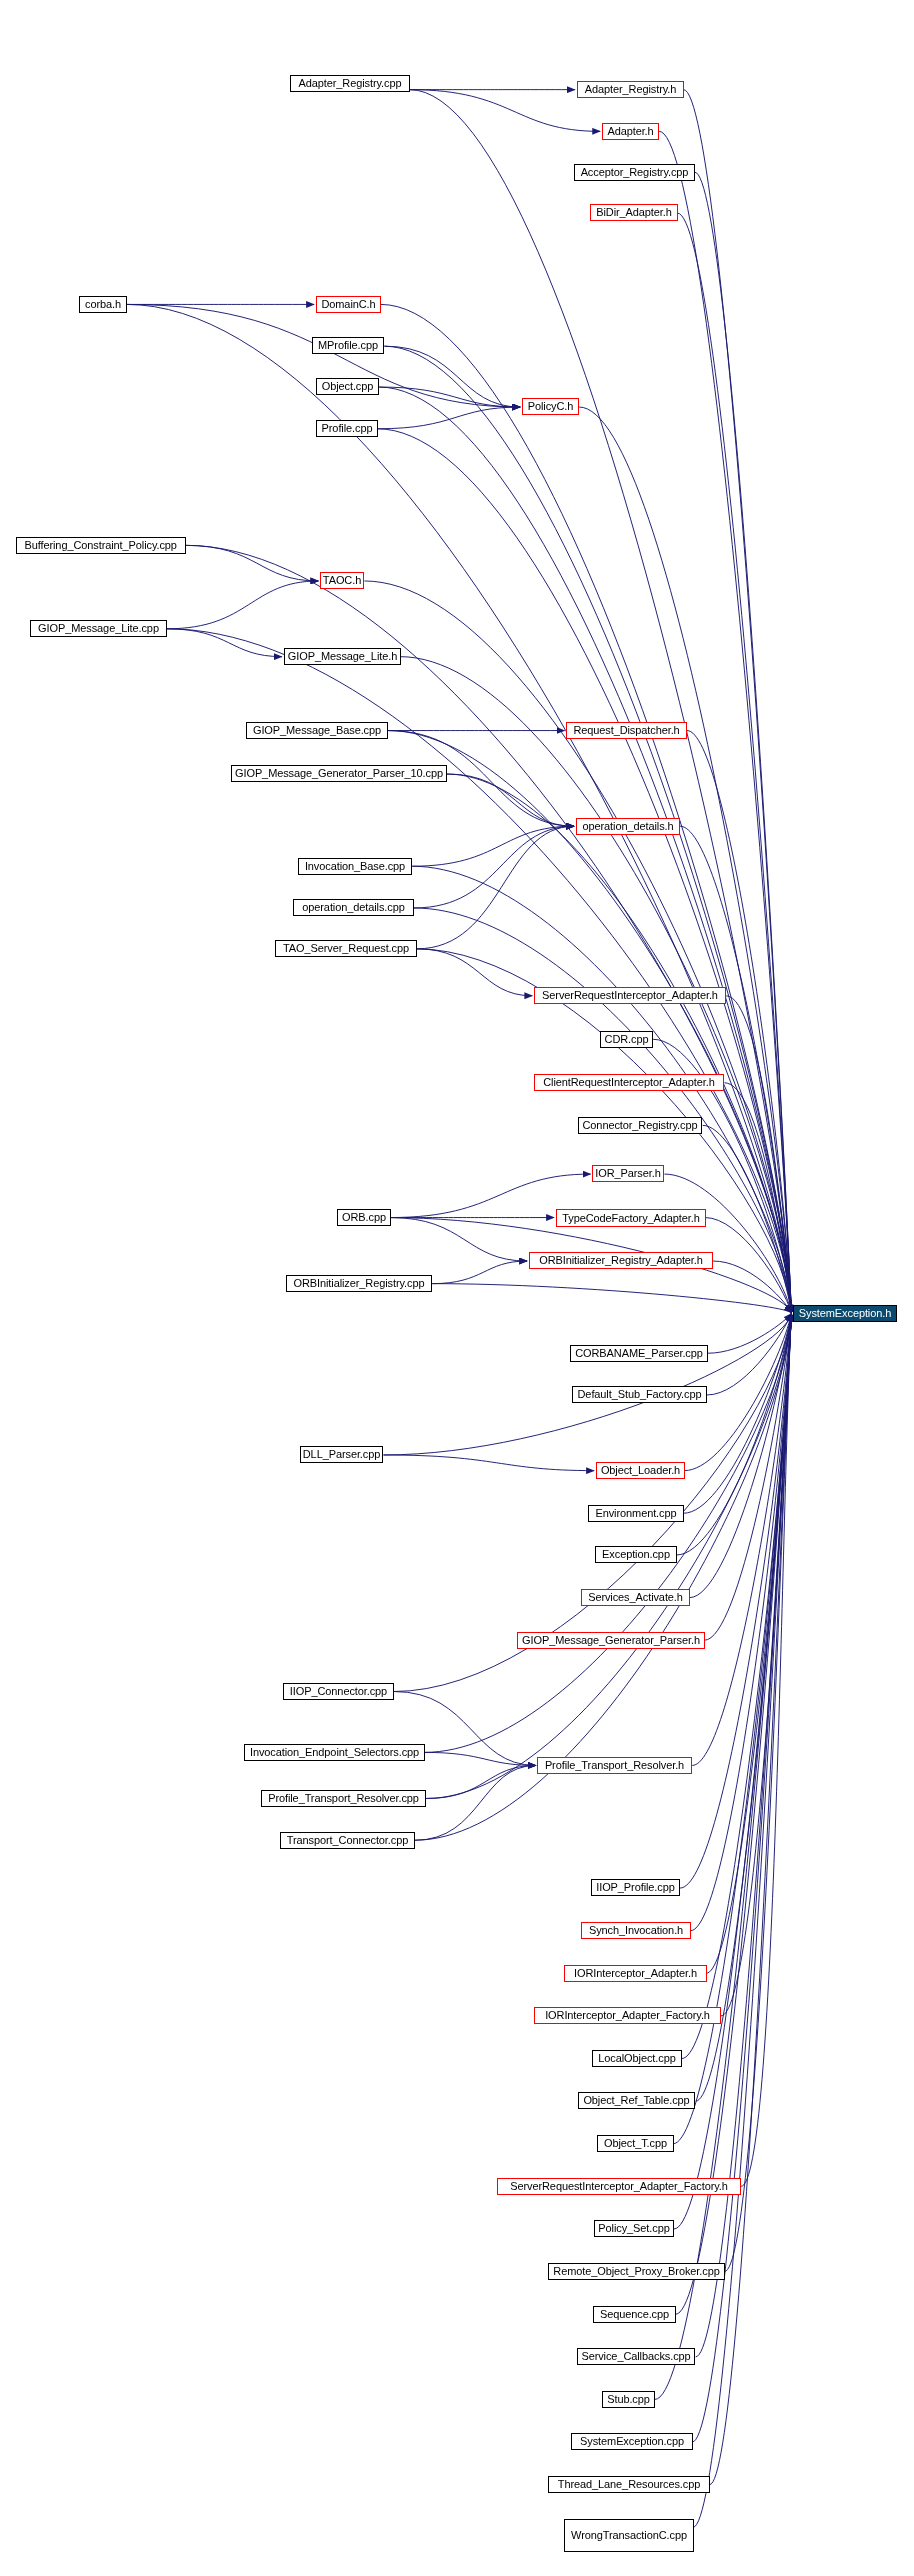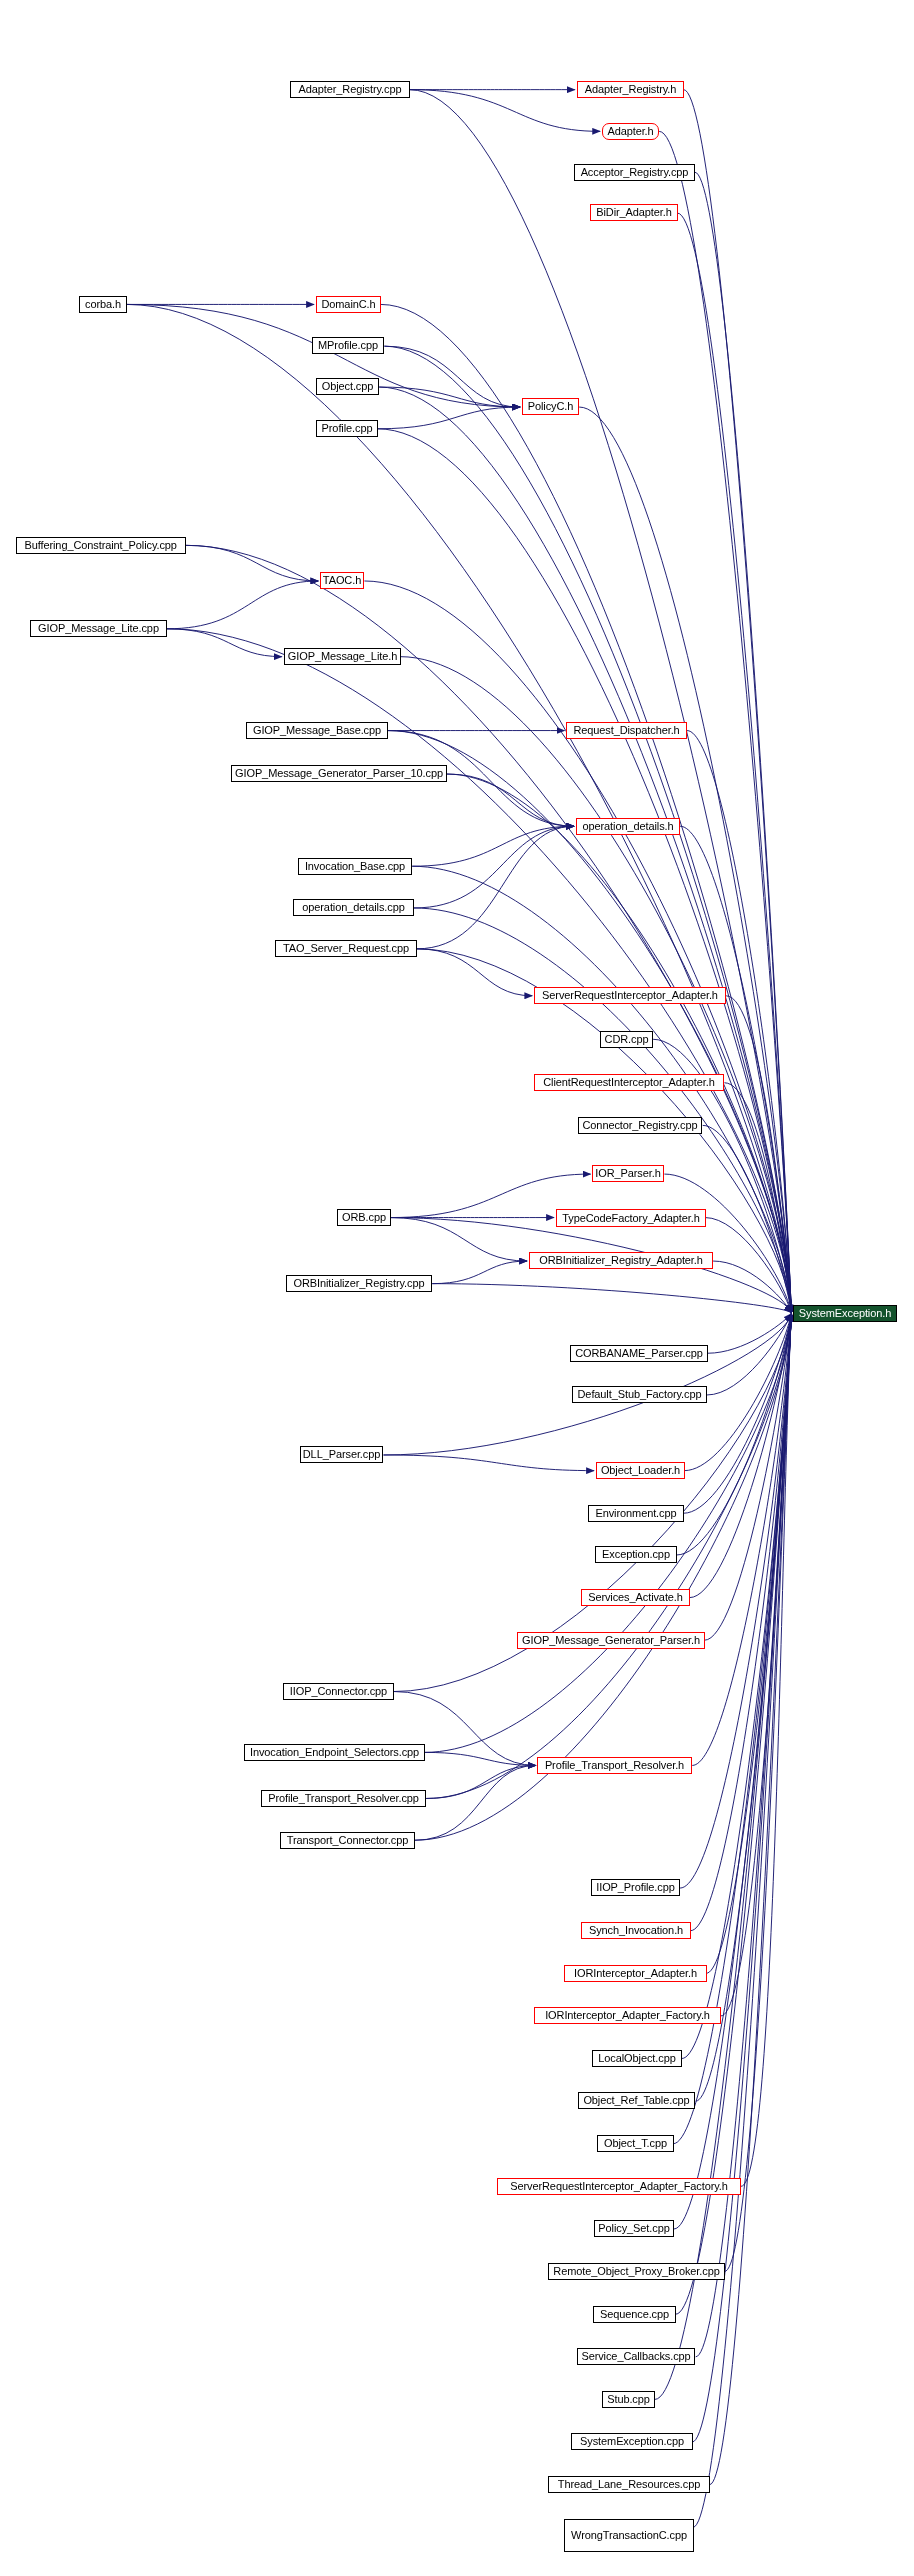--- a/index.html
+++ b/index.html
@@ -5,21 +5,21 @@
   html,body{margin:0;padding:0;background:#ffffff;}
   body{width:914px;height:2576px;position:relative;overflow:hidden;
        font-family:"Liberation Sans","DejaVu Sans",sans-serif;}
   #graph{position:absolute;left:0;top:0;width:914px;height:2576px;}
   .nodebox{position:absolute;box-sizing:border-box;background:#ffffff;
            border:0.9px solid #000000;display:flex;align-items:center;
            justify-content:center;white-space:nowrap;}
   .nodebox > span{font-size:11px;line-height:1;color:#000000;
                   padding:0 2.6px;letter-spacing:-0.1px;}
   .hdr{border:0.9px solid #ff0000;}
-  .target{border:0.9px solid #000000;background:#14532d;}
+  .target{border:0.9px solid #000000;background:#0c4a6e;}
   .target > span{color:#ffffff;}
   svg{display:block;}
 </style>
 </head>
 <body>
 
 <svg id="graph" viewBox="0 0 1051 2962" xmlns="http://www.w3.org/2000/svg">
   <defs>
     <marker id="arr" markerWidth="10" markerHeight="8" refX="9" refY="4" orient="auto" markerUnits="userSpaceOnUse">
       <path d="M0,0 L10,4 L0,8 Z" fill="#191970"></path>
@@ -109,27 +109,27 @@
       <path d="M777,2661 C829.65,2661 898,1750 910,1510.6" marker-end="url(#arr)"></path>
       <path d="M800,2710 C842.3,2710 898,1750 910,1510.6" marker-end="url(#arr)"></path>
       <path d="M753,2759 C816.45,2759 898,1750 910,1510.6" marker-end="url(#arr)"></path>
       <path d="M796,2808 C840.1,2808 898,1750 910,1510.6" marker-end="url(#arr)"></path>
       <path d="M816,2857 C856,2857 898,1750 910,1510.6" marker-end="url(#arr)"></path>
       <path d="M797,2906 C840.65,2906 898,1750 910,1510.6" marker-end="url(#arr)"></path>
     </g>
 </svg>
 
 <div id="node-layer">
-    <div class="nodebox" style="left: 290px; top: 81px; width: 120px; height: 17.4px;">
+    <div class="nodebox" style="left: 290px; top: 75px; width: 120px; height: 17.4px;">
       <span>Adapter_Registry.cpp</span>
     </div>
     <div class="nodebox hdr" style="left: 577px; top: 81px; width: 107px; height: 17.4px;">
       <span>Adapter_Registry.h</span>
     </div>
-    <div class="nodebox hdr" style="left: 602px; top: 123px; width: 57px; height: 17.4px; border-radius: 7px;">
+    <div class="nodebox hdr" style="left: 602px; top: 123px; width: 57px; height: 17.4px;">
       <span>Adapter.h</span>
     </div>
     <div class="nodebox" style="left: 574px; top: 164px; width: 121px; height: 17.4px;">
       <span>Acceptor_Registry.cpp</span>
     </div>
     <div class="nodebox hdr" style="left: 590px; top: 204px; width: 88px; height: 17.4px;">
       <span>BiDir_Adapter.h</span>
     </div>
     <div class="nodebox" style="left: 79px; top: 296px; width: 48px; height: 17.4px;">
       <span>corba.h</span>

